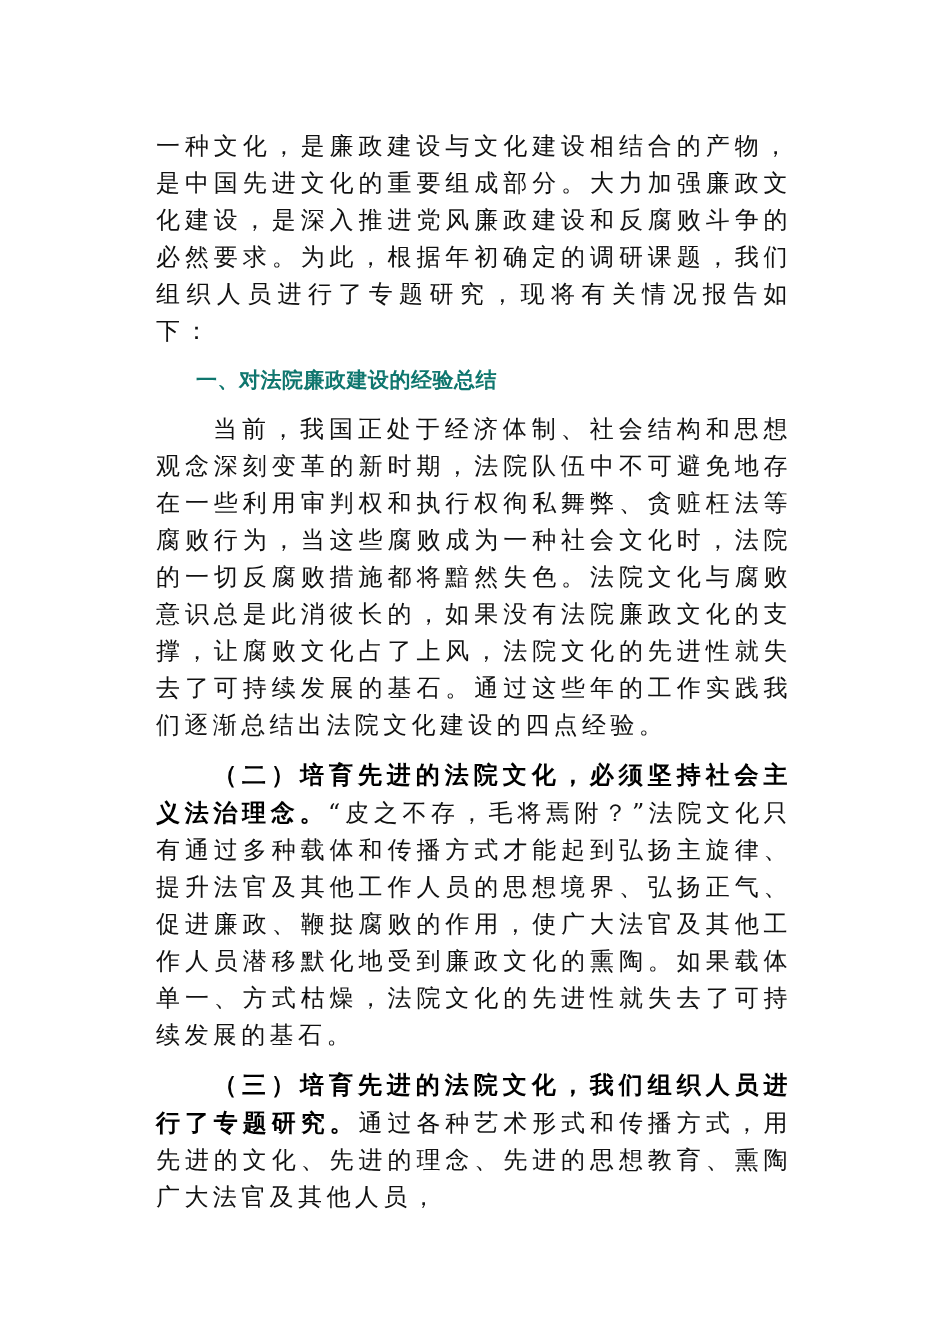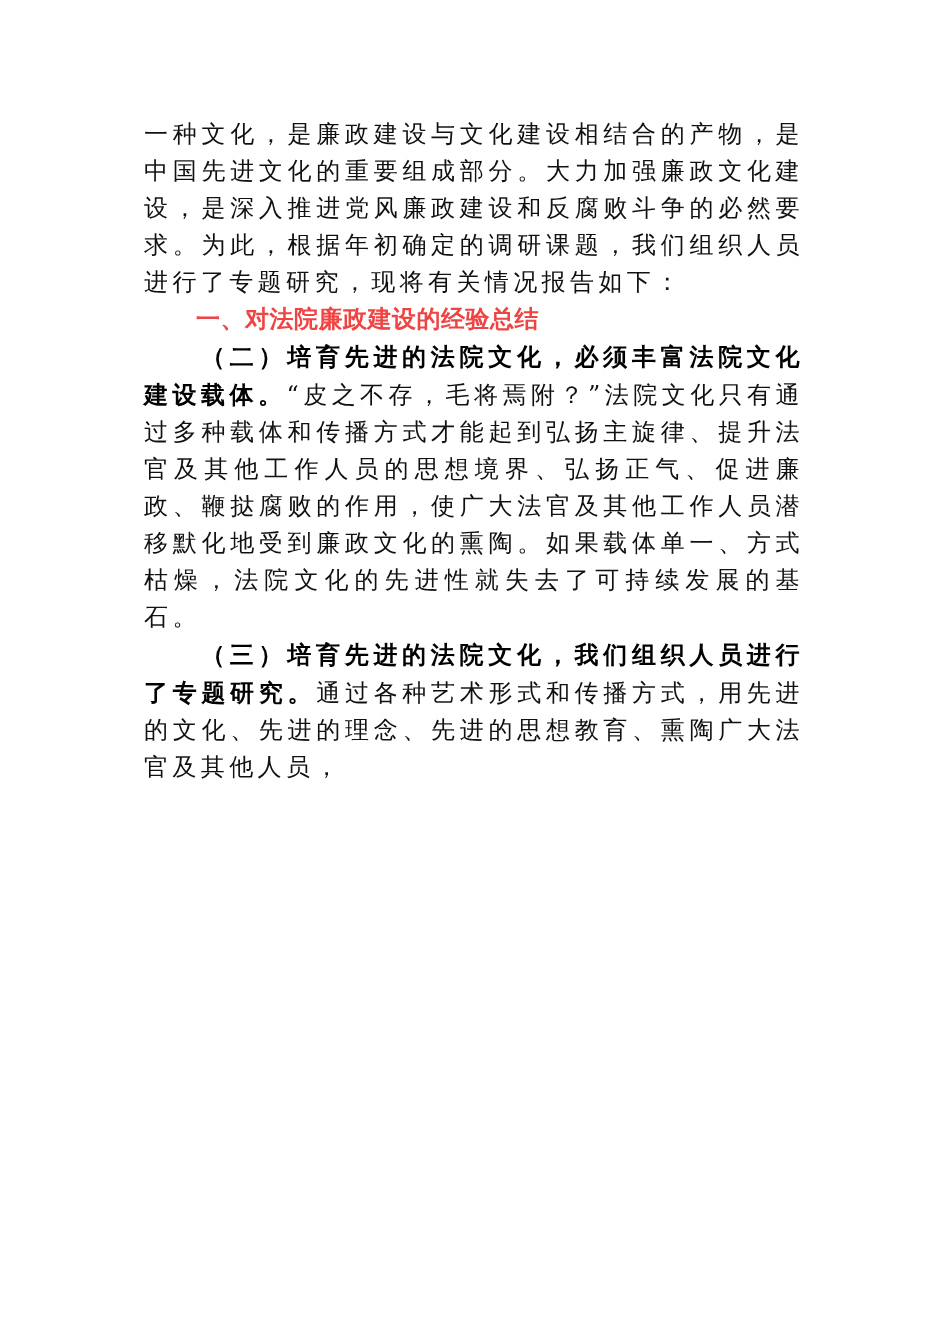--- a/index.html
+++ b/index.html
@@ -17,51 +17,52 @@
     position: absolute;
     left: 144px;
     top: 116px;
     width: 660px;
     color: #111111;
     font-family: "DejaVu Serif", "Liberation Serif", serif;
     font-size: 24px;
     line-height: 37px;
   }
   .para {
-    margin: 0;
+    margin: 12px;
     text-align: justify;
     text-align-last: left;
     letter-spacing: 4.4px;
   }
   .indent {
     text-indent: 57px;
   }
   .heading {
     margin: 0;
     padding-left: 52px;
     font-family: "DejaVu Sans", "Liberation Sans", sans-serif;
     font-weight: bold;
-    font-size: 24px;
+    font-size: 21px;
     line-height: 37px;
     letter-spacing: 0.5px;
-    color: #ef4444;
+    color: #0f766e;
   }
   .bold-run {
     font-weight: bold;
     color: #000000;
   }
 </style>
 </head>
 <body>
 
 <div class="page">
 
   <p class="para">一种文化，是廉政建设与文化建设相结合的产物，是中国先进文化的重要组成部分。大力加强廉政文化建设，是深入推进党风廉政建设和反腐败斗争的必然要求。为此，根据年初确定的调研课题，我们组织人员进行了专题研究，现将有关情况报告如下：</p>
 
   <p class="heading">一、对法院廉政建设的经验总结</p>
 
+  <p class="para indent">当前，我国正处于经济体制、社会结构和思想观念深刻变革的新时期，法院队伍中不可避免地存在一些利用审判权和执行权徇私舞弊、贪赃枉法等腐败行为，当这些腐败成为一种社会文化时，法院的一切反腐败措施都将黯然失色。法院文化与腐败意识总是此消彼长的，如果没有法院廉政文化的支撑，让腐败文化占了上风，法院文化的先进性就失去了可持续发展的基石。通过这些年的工作实践我们逐渐总结出法院文化建设的四点经验。</p>
 
 
-  <p class="para indent"><span class="bold-run">（二）培育先进的法院文化，必须丰富法院文化建设载体。</span><span>“皮之不存，毛将焉附？”法院文化只有通过多种载体和传播方式才能起到弘扬主旋律、提升法官及其他工作人员的思想境界、弘扬正气、促进廉政、鞭挞腐败的作用，使广大法官及其他工作人员潜移默化地受到廉政文化的熏陶。如果载体单一、方式枯燥，法院文化的先进性就失去了可持续发展的基石。</span></p>
+  <p class="para indent"><span class="bold-run">（二）培育先进的法院文化，必须坚持社会主义法治理念。</span><span>“皮之不存，毛将焉附？”法院文化只有通过多种载体和传播方式才能起到弘扬主旋律、提升法官及其他工作人员的思想境界、弘扬正气、促进廉政、鞭挞腐败的作用，使广大法官及其他工作人员潜移默化地受到廉政文化的熏陶。如果载体单一、方式枯燥，法院文化的先进性就失去了可持续发展的基石。</span></p>
 
   <p class="para indent"><span class="bold-run">（三）培育先进的法院文化，我们组织人员进行了专题研究。</span><span>通过各种艺术形式和传播方式，用先进的文化、先进的理念、先进的思想教育、熏陶广大法官及其他人员，</span></p>
 
 </div>
 
 </body></html>

